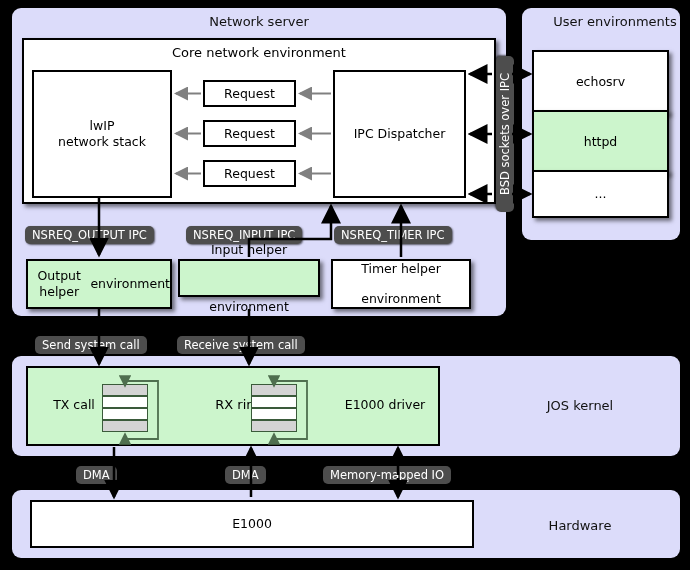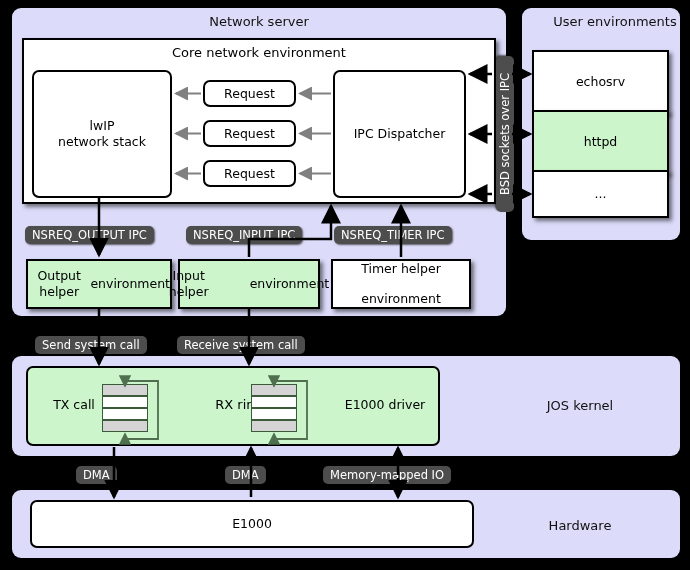--- a/index.html
+++ b/index.html
@@ -12,21 +12,21 @@
          box-shadow:3px 3px 4px rgba(0,0,0,.55);}
   .panel-title{position:absolute;font-size:13px;color:#111;
                text-align:center;white-space:nowrap;}
 
   
   .box{position:absolute;background:#fff;border:2px solid #000;
        box-sizing:border-box;display:flex;align-items:center;
        justify-content:center;text-align:center;font-size:12.5px;
        line-height:1.25;box-shadow:3px 3px 4px rgba(0,0,0,.5);}
   .box.green{background:#ccf5cc;}
-  .box.noshadow{box-shadow:none;border-radius:7px;}
+  .box.noshadow{box-shadow:none;}
 
   
   .container{position:absolute;background:#fff;border:2px solid #000;
              box-sizing:border-box;box-shadow:3px 3px 4px rgba(0,0,0,.5);}
   .container-title{position:absolute;left:0;right:0;top:5px;text-align:center;
                    font-size:13px;}
 
   
   .tag{position:absolute;background:#4d4d4d;color:#fff;border-radius:5px;
        font-size:11.5px;padding:2px 7px;white-space:nowrap;box-sizing:border-box;
@@ -92,21 +92,21 @@
     <span>httpd</span>
   </div>
   <div class="box" style="left:532px;top:170px;width:137px;height:48px;">
     <span>...</span>
   </div>
 
   <div class="box green" style="left:26px;top:259px;width:146px;height:50px;flex-direction:row;">
     <span>Output helper</span>
     <span>environment</span>
   </div>
-  <div class="box green" style="left:178px;top:259px;width:142px;height:50px;gap:41px;">
+  <div class="box green" style="left:178px;top:259px;width:142px;height:38px;flex-direction:column;gap:41px;">
     <span>Input helper</span>
     <span>environment</span>
   </div>
   <div class="box" style="left:331px;top:259px;width:140px;height:50px;flex-direction:column;justify-content:space-between;">
     <span>Timer helper</span>
     <span>environment</span>
   </div>
 
   <div class="box green noshadow" style="left:26px;top:366px;width:414px;height:80px;"></div>
   <div style="position:absolute;left:34px;top:397px;width:80px;text-align:center;font-size:12.5px;">TX call</div>

